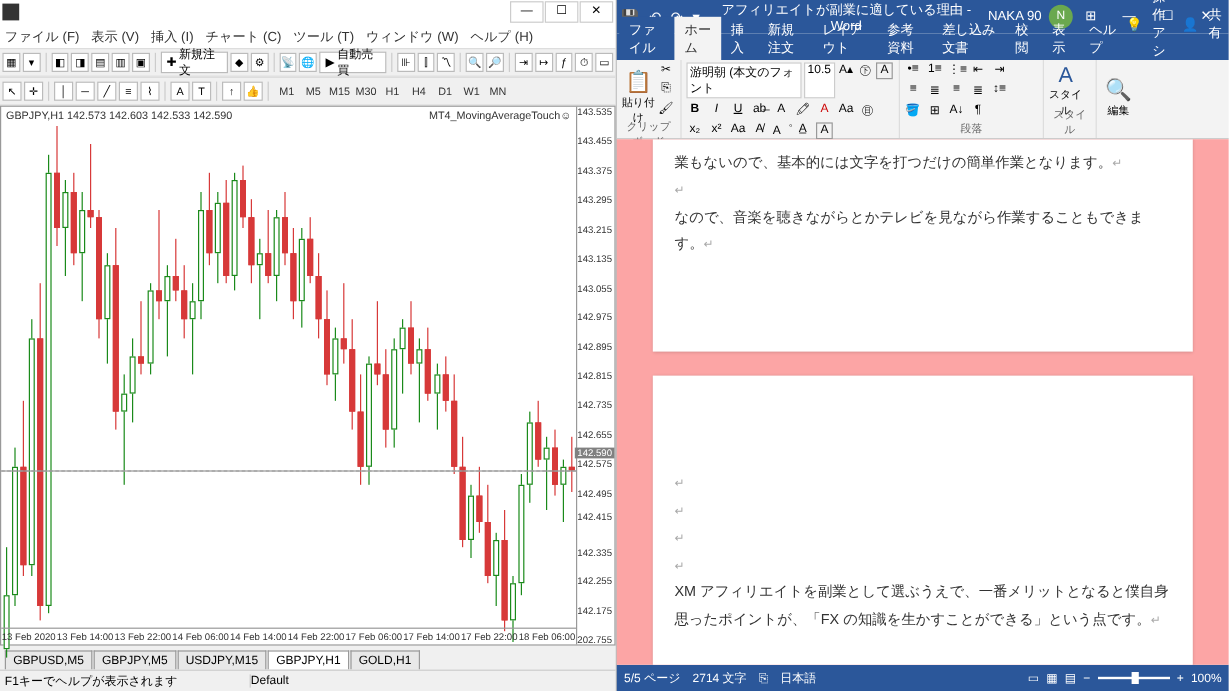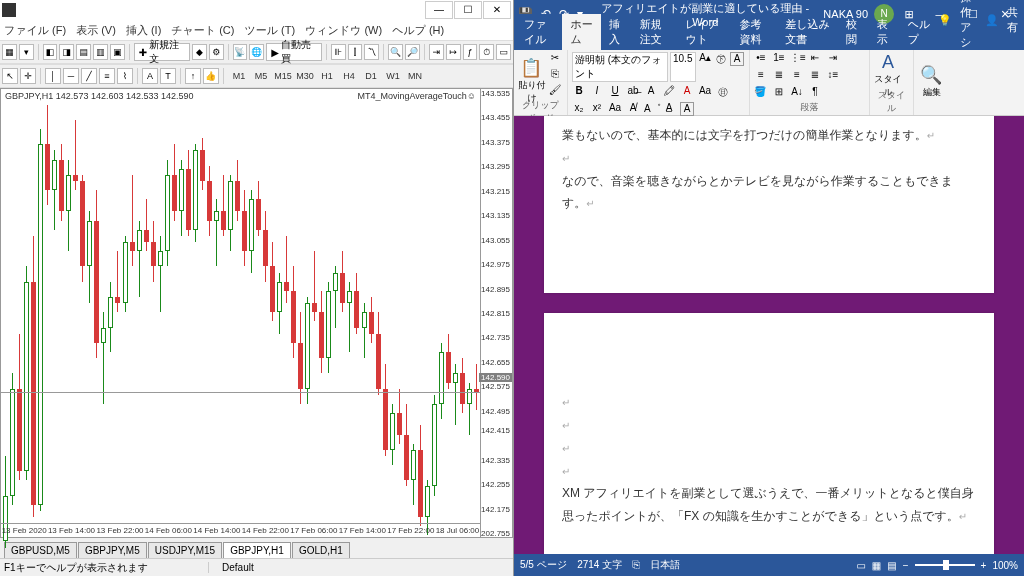--- a/index.html
+++ b/index.html
@@ -29,21 +29,21 @@
 .cbody { position: absolute; left: 0; width: 5px; }
 .cup .cbody { background: #fff; border: 1px solid #1a8a1a; }
 .cup .cwick { background: #1a8a1a; }
 .cdn .cbody { background: #d73939; border: 1px solid #d73939; }
 .cdn .cwick { background: #d73939; }
 .price-line { position: absolute; left: 0; right: 32px; height: 1px; background: #999; border-top: 1px dashed #999; }
 .mt-tabs { height: 20px; background: #f0f0f0; display: flex; align-items: flex-end; padding: 0 4px; gap: 1px; }
 .mt-tab { padding: 2px 6px; font-size: 10px; border: 1px solid #999; border-bottom: none; background: #e8e8e8; }
 .mt-tab.active { background: #fff; }
 .mt-status { height: 18px; background: #f0f0f0; border-top: 1px solid #ccc; display: flex; align-items: center; font-size: 10px; padding: 0 4px; }
-.mt-status .def { margin-left: 60px; border-left: 1px solid #ccc; padding-left: 13px; }
+.mt-status .def { margin-left: 60px; border-left: 1px solid #ccc; padding-left: 0; }
 
 .right-pane { width: 510px; height: 576px; display: flex; flex-direction: column; background: #fff; }
 .word-titlebar { height: 28px; background: #2b579a; color: #fff; display: flex; align-items: center; padding: 0 4px; font-size: 11px; }
 .word-qat { display: flex; gap: 8px; margin-right: 10px; }
 .word-qat span { font-size: 12px; }
 .word-title { flex: 1; text-align: center; font-size: 11px; }
 .word-user { font-size: 11px; margin: 0 6px; }
 .word-avatar { width: 20px; height: 20px; background: #6aa84f; border-radius: 50%; text-align: center; line-height: 20px; font-size: 10px; }
 .word-winbtns { display: flex; gap: 2px; }
 .word-winbtn { width: 30px; height: 24px; text-align: center; line-height: 24px; font-size: 11px; }
@@ -53,21 +53,21 @@
 .word-rtab.file { background: #2b579a; color: #fff; }
 .word-ribbon-right { margin-left: auto; display: flex; gap: 8px; padding-right: 4px; align-items: center; }
 .word-ribbon { height: 66px; background: #f3f3f3; border-bottom: 1px solid #ccc; display: flex; font-size: 10px; }
 .rib-group { border-right: 1px solid #ddd; padding: 2px 4px; display: flex; flex-direction: column; }
 .rib-content { flex: 1; display: flex; gap: 2px; align-items: center; flex-wrap: wrap; }
 .rib-label { font-size: 9px; color: #666; text-align: center; padding-top: 1px; }
 .rib-ic { width: 14px; height: 14px; display: inline-block; text-align: center; font-size: 10px; }
 .rib-big { width: 28px; height: 36px; text-align: center; font-size: 9px; }
 .rib-big .ic { font-size: 18px; display: block; }
 .font-sel { border: 1px solid #ccc; background: #fff; padding: 0 2px; font-size: 10px; }
-.word-doc { flex: 1; background: #701a75; overflow: hidden; position: relative; }
+.word-doc { flex: 1; background: #fca5a5; overflow: hidden; position: relative; }
 .page { background: #fff; margin: 0 auto; width: 450px; padding: 8px 18px; font-size: 12px; line-height: 1.9; color: #333; box-shadow: 0 0 3px rgba(0,0,0,0.2); font-family: "Yu Mincho", serif; }
 .page-gap { height: 20px; }
 .para-mark::after { content: "↵"; color: #aaa; font-size: 10px; }
 .word-status { height: 22px; background: #2b579a; color: #fff; display: flex; align-items: center; font-size: 10px; padding: 0 6px; gap: 10px; }
 .word-status .right { margin-left: auto; display: flex; gap: 6px; align-items: center; }
 .zoom-slider { width: 60px; height: 2px; background: #fff; position: relative; }
 .zoom-slider::after { content: ""; position: absolute; width: 6px; height: 10px; background: #fff; top: -4px; left: 28px; }
 </style>
 </head>
 <body>
@@ -458,21 +458,21 @@
     <div class="x-axis" id="x-axis">
         <span>13 Feb 2020</span>
         <span>13 Feb 14:00</span>
         <span>13 Feb 22:00</span>
         <span>14 Feb 06:00</span>
         <span>14 Feb 14:00</span>
         <span>14 Feb 22:00</span>
         <span>17 Feb 06:00</span>
         <span>17 Feb 14:00</span>
         <span>17 Feb 22:00</span>
-        <span>18 Jul 06:00</span>
+        <span>18 Feb 06:00</span>
       </div>
   </div>
   <div class="mt-tabs" id="mt-tabs">
       <div class="mt-tab">GBPUSD,M5</div>
       <div class="mt-tab">GBPJPY,M5</div>
       <div class="mt-tab">USDJPY,M15</div>
       <div class="mt-tab active">GBPJPY,H1</div>
       <div class="mt-tab">GOLD,H1</div>
     </div>
   <div class="mt-status">

